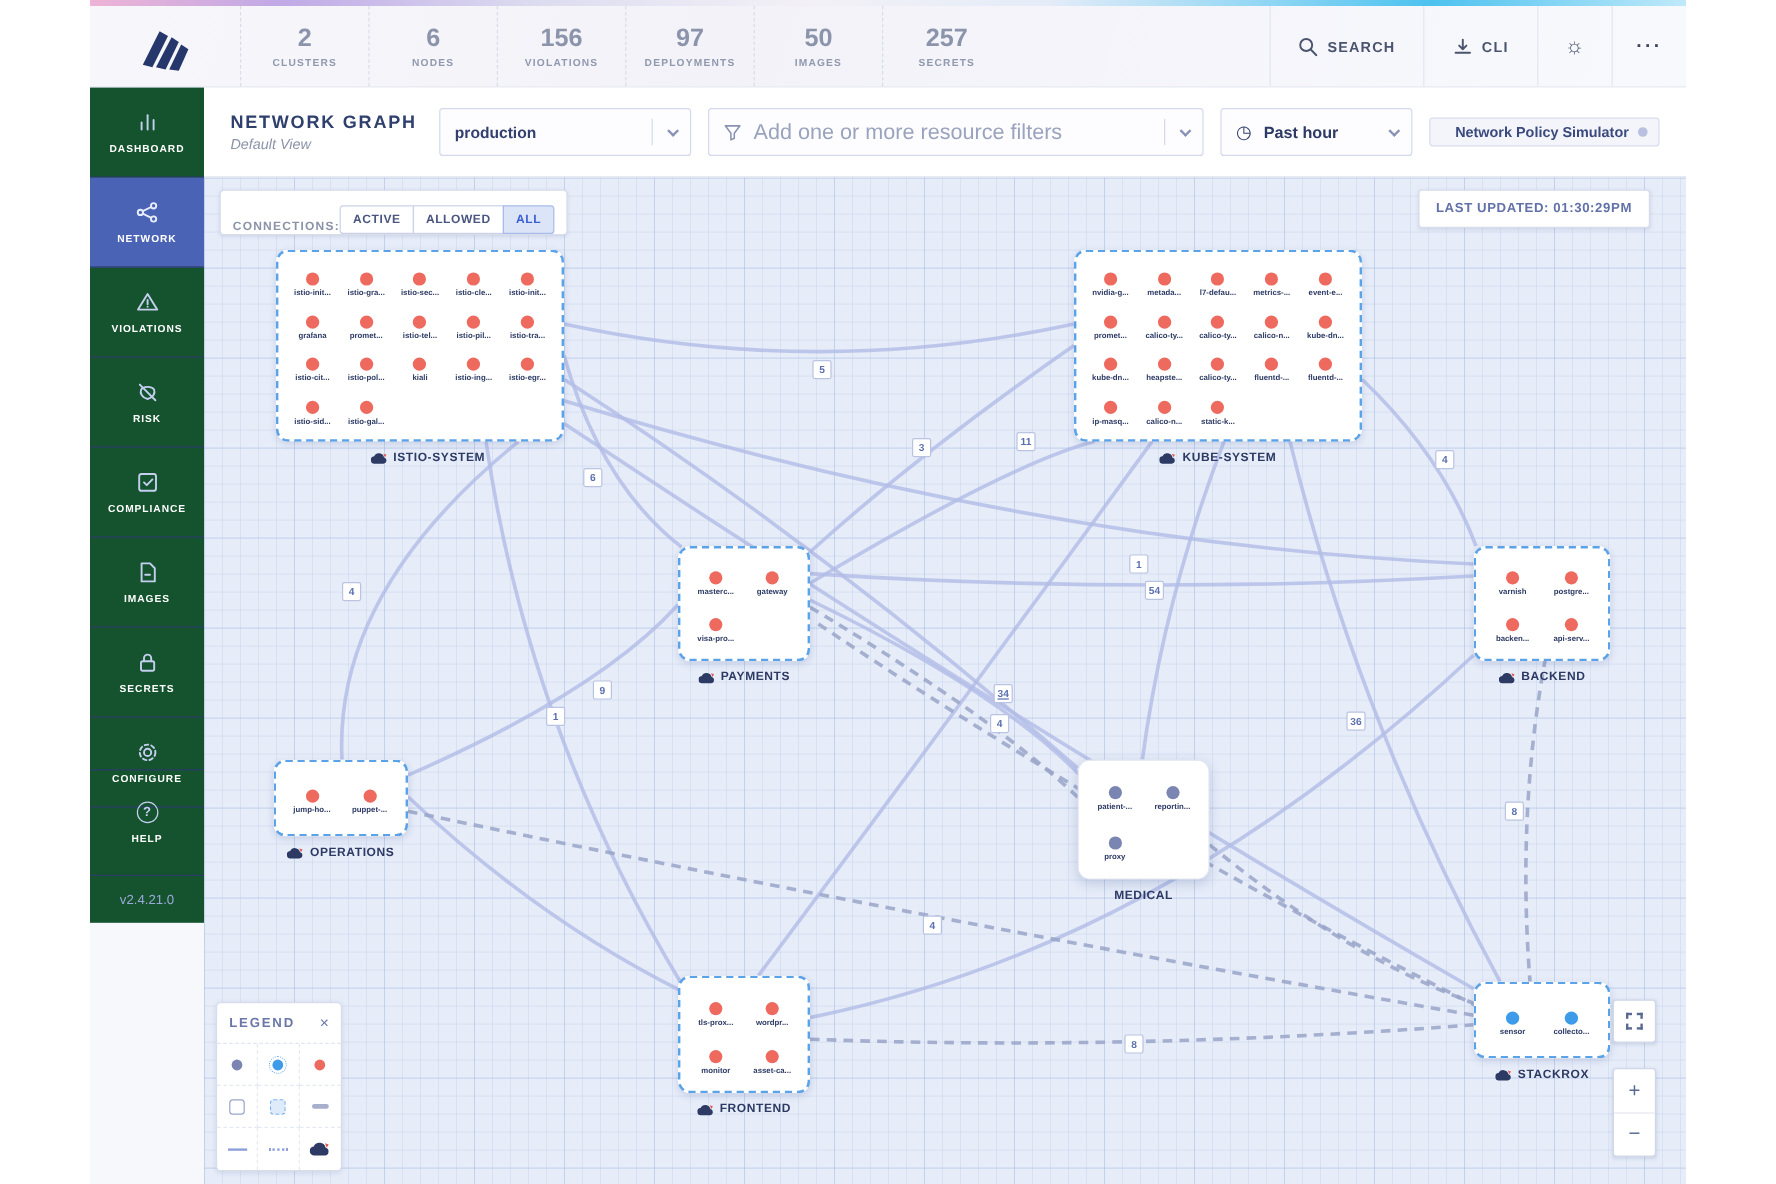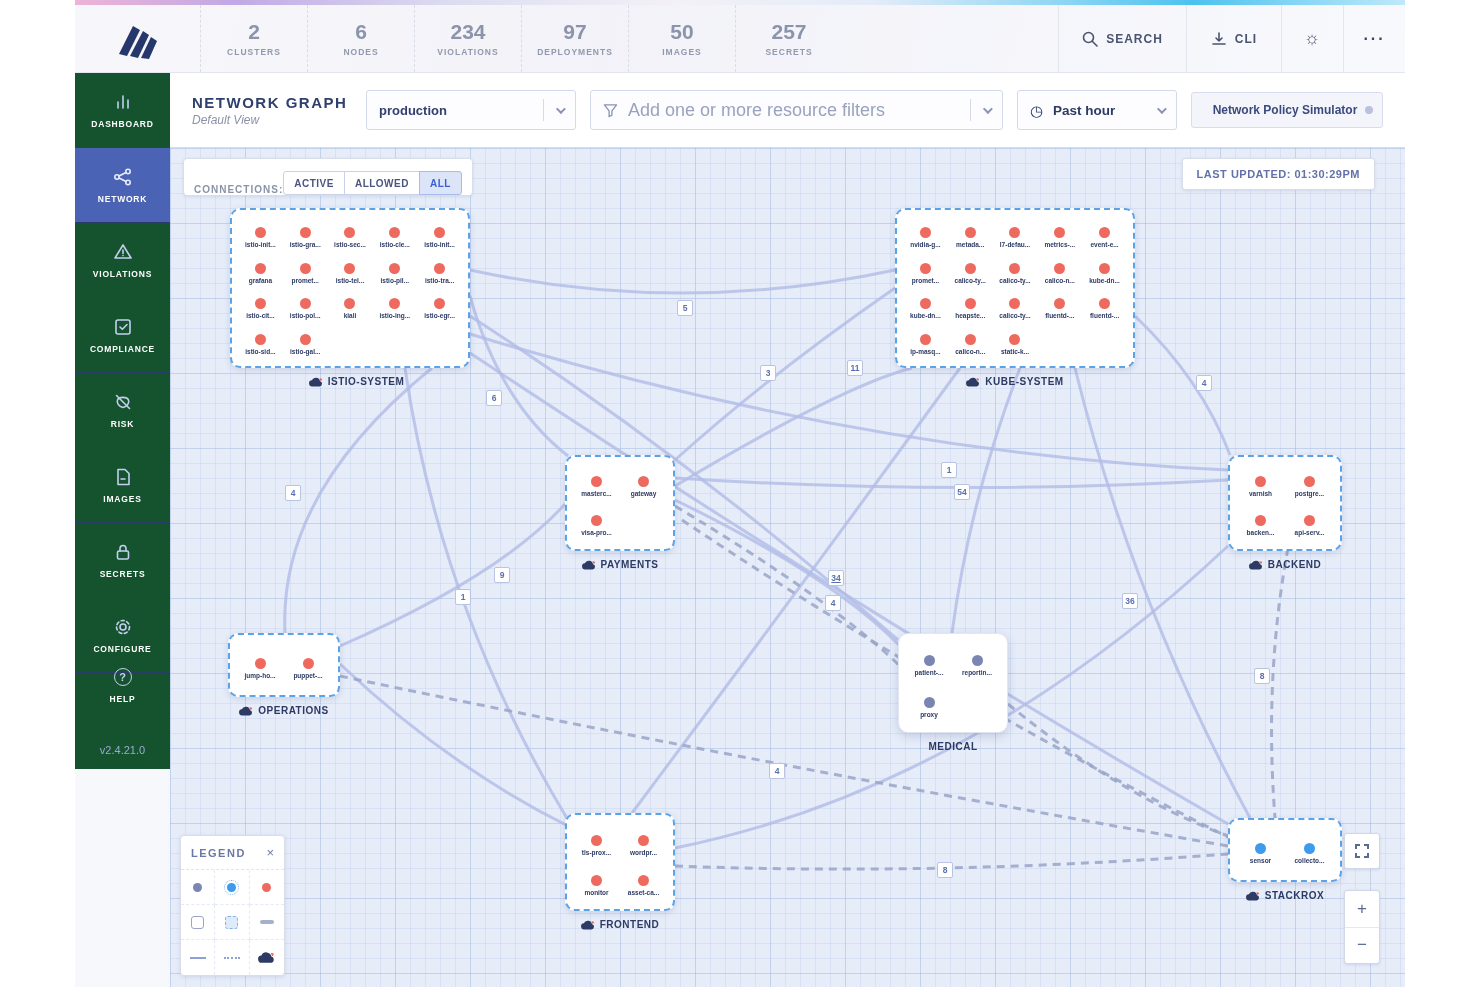--- a/index.html
+++ b/index.html
@@ -49,21 +49,21 @@
   .gt-select.cluster { width:210px; }
   .gt-select .val { font-size:13px; font-weight:bold; color:#33406e; }
   .gt-divider { width:1px; height:22px; background:#d4daea; margin:0 12px 0 auto; }
   .chev { display:inline-block; width:7px; height:7px; border-right:2px solid #8a93b5; border-bottom:2px solid #8a93b5; transform:rotate(45deg) translateY(-2px); }
   .gt-filter { flex:1; max-width:455px; height:40px; border:1px solid #d4daea; border-radius:3px; background:#fdfdff; display:flex; align-items:center; padding:0 12px; }
   .gt-filter input { border:none; outline:none; background:transparent; flex:1; font-size:18px; color:#33406e; font-family:"Liberation Sans",sans-serif; margin-left:10px; }
   .gt-filter input::placeholder { color:#9aa3bd; }
   .gt-time { width:160px; height:40px; border:1px solid #d4daea; border-radius:3px; background:#fdfdff; display:flex; align-items:center; gap:10px; padding:0 12px; cursor:pointer; }
   .gt-time .clock { font-size:15px; color:#33406e; line-height:1; }
   .gt-time .val { font-size:13.5px; font-weight:bold; color:#2c3a64; flex:1; }
-  .gt-sim { width:192px; height:36px; border:1px solid #d8dcee; border-radius:3px; background:#f4f5fb; display:flex; align-items:center; justify-content:center; gap:8px; cursor:pointer;padding-left:12px; }
+  .gt-sim { width:192px; height:24px; border:1px solid #d8dcee; border-radius:3px; background:#f4f5fb; display:flex; align-items:center; justify-content:center; gap:8px; cursor:pointer;padding-left:12px; }
   .gt-sim .lbl { font-size:12px; font-weight:bold; color:#3a4a7e; }
   .gt-sim .dot { width:8px; height:8px; border-radius:50%; background:#b9c0e0; }
 
   
   .canvas { position:absolute; left:95px; top:148px; width:1235px; height:839px; background:#e6ecf8; overflow:hidden;
     background-image:
       linear-gradient(rgba(140,170,220,.16) 1px, transparent 1px),
       linear-gradient(90deg, rgba(140,170,220,.16) 1px, transparent 1px),
       linear-gradient(rgba(140,170,220,.28) 1px, transparent 1px),
       linear-gradient(90deg, rgba(140,170,220,.28) 1px, transparent 1px);
@@ -150,21 +150,21 @@
     </div>
     <div class="stat-cell">
       <div class="stat-value">2</div>
       <div class="stat-label">CLUSTERS</div>
     </div>
     <div class="stat-cell">
       <div class="stat-value">6</div>
       <div class="stat-label">NODES</div>
     </div>
     <div class="stat-cell">
-      <div class="stat-value">234</div>
+      <div class="stat-value">156</div>
       <div class="stat-label">VIOLATIONS</div>
     </div>
     <div class="stat-cell">
       <div class="stat-value">97</div>
       <div class="stat-label">DEPLOYMENTS</div>
     </div>
     <div class="stat-cell">
       <div class="stat-value">50</div>
       <div class="stat-label">IMAGES</div>
     </div>
@@ -218,31 +218,31 @@
     <div class="side-item">
       <svg class="side-icon" viewBox="0 0 20 20">
         <path d="M10 3 L18 16 H2 Z"></path>
           <line x1="10" y1="8" x2="10" y2="11.5"></line>
           <line x1="10" y1="13.5" x2="10" y2="13.6"></line>
       </svg>
       <div class="side-label">VIOLATIONS</div>
     </div>
     <div class="side-item">
       <svg class="side-icon" viewBox="0 0 20 20">
+        <path d="M4.5 8 C6 4.5 14 4.5 15.5 8 C16.5 10.5 14.5 14.5 10 15.5 C5.5 14.5 3.5 10.5 4.5 8 Z"></path>
+        <line x1="3.5" y1="3.5" x2="16.5" y2="16.5"></line>
+      </svg>
+      <div class="side-label">RISK</div>
+    </div>
+    <div class="side-item">
+      <svg class="side-icon" viewBox="0 0 20 20">
         <rect x="3" y="3" width="14" height="14" rx="2"></rect>
           <path d="M7 10 l2.3 2.3 L14 7.5"></path>
       </svg>
       <div class="side-label">COMPLIANCE</div>
-    </div>
-    <div class="side-item">
-      <svg class="side-icon" viewBox="0 0 20 20">
-        <path d="M4.5 8 C6 4.5 14 4.5 15.5 8 C16.5 10.5 14.5 14.5 10 15.5 C5.5 14.5 3.5 10.5 4.5 8 Z"></path>
-        <line x1="3.5" y1="3.5" x2="16.5" y2="16.5"></line>
-      </svg>
-      <div class="side-label">RISK</div>
     </div>
     <div class="side-item">
       <svg class="side-icon" viewBox="0 0 20 20">
         <path d="M5 2.5 h7 l4 4 V17.5 H5 Z"></path>
           <line x1="8" y1="12" x2="12" y2="12"></line>
       </svg>
       <div class="side-label">IMAGES</div>
     </div>
     <div class="side-item">
       <svg class="side-icon" viewBox="0 0 20 20">

